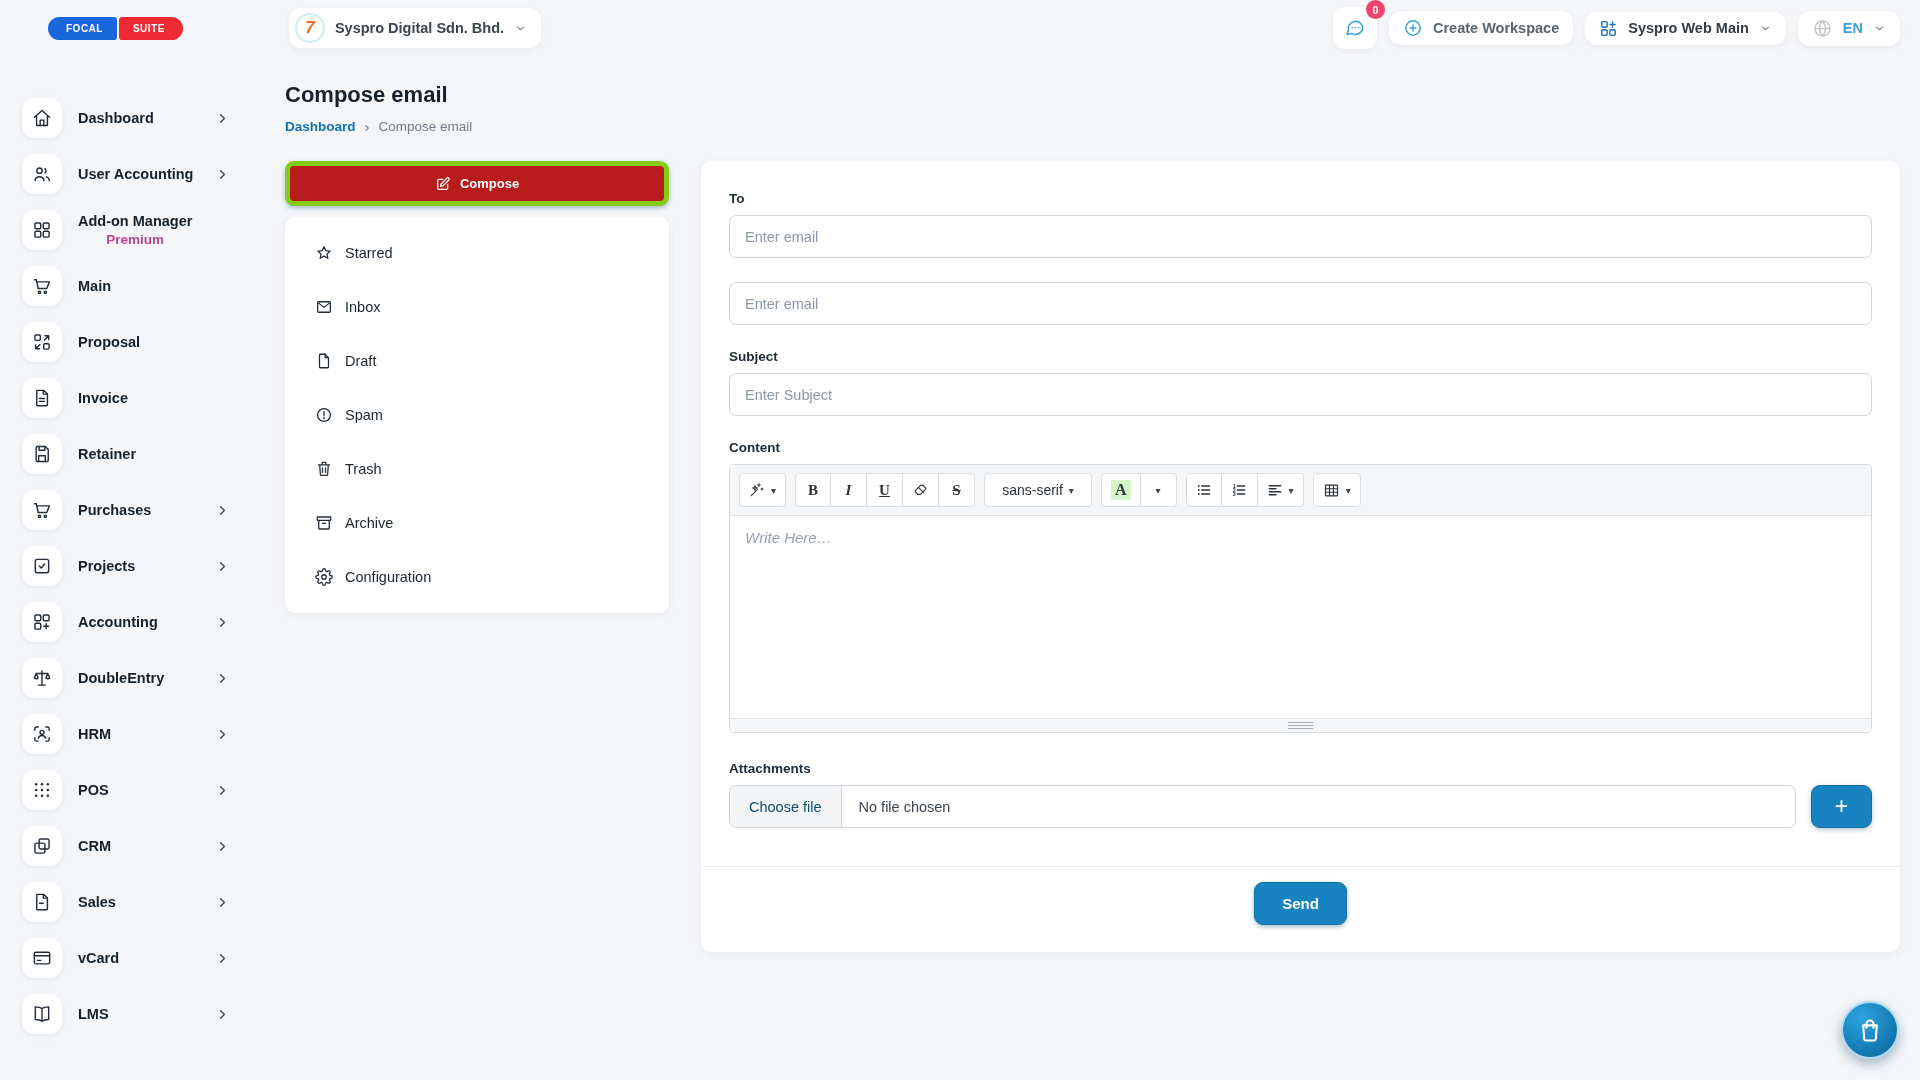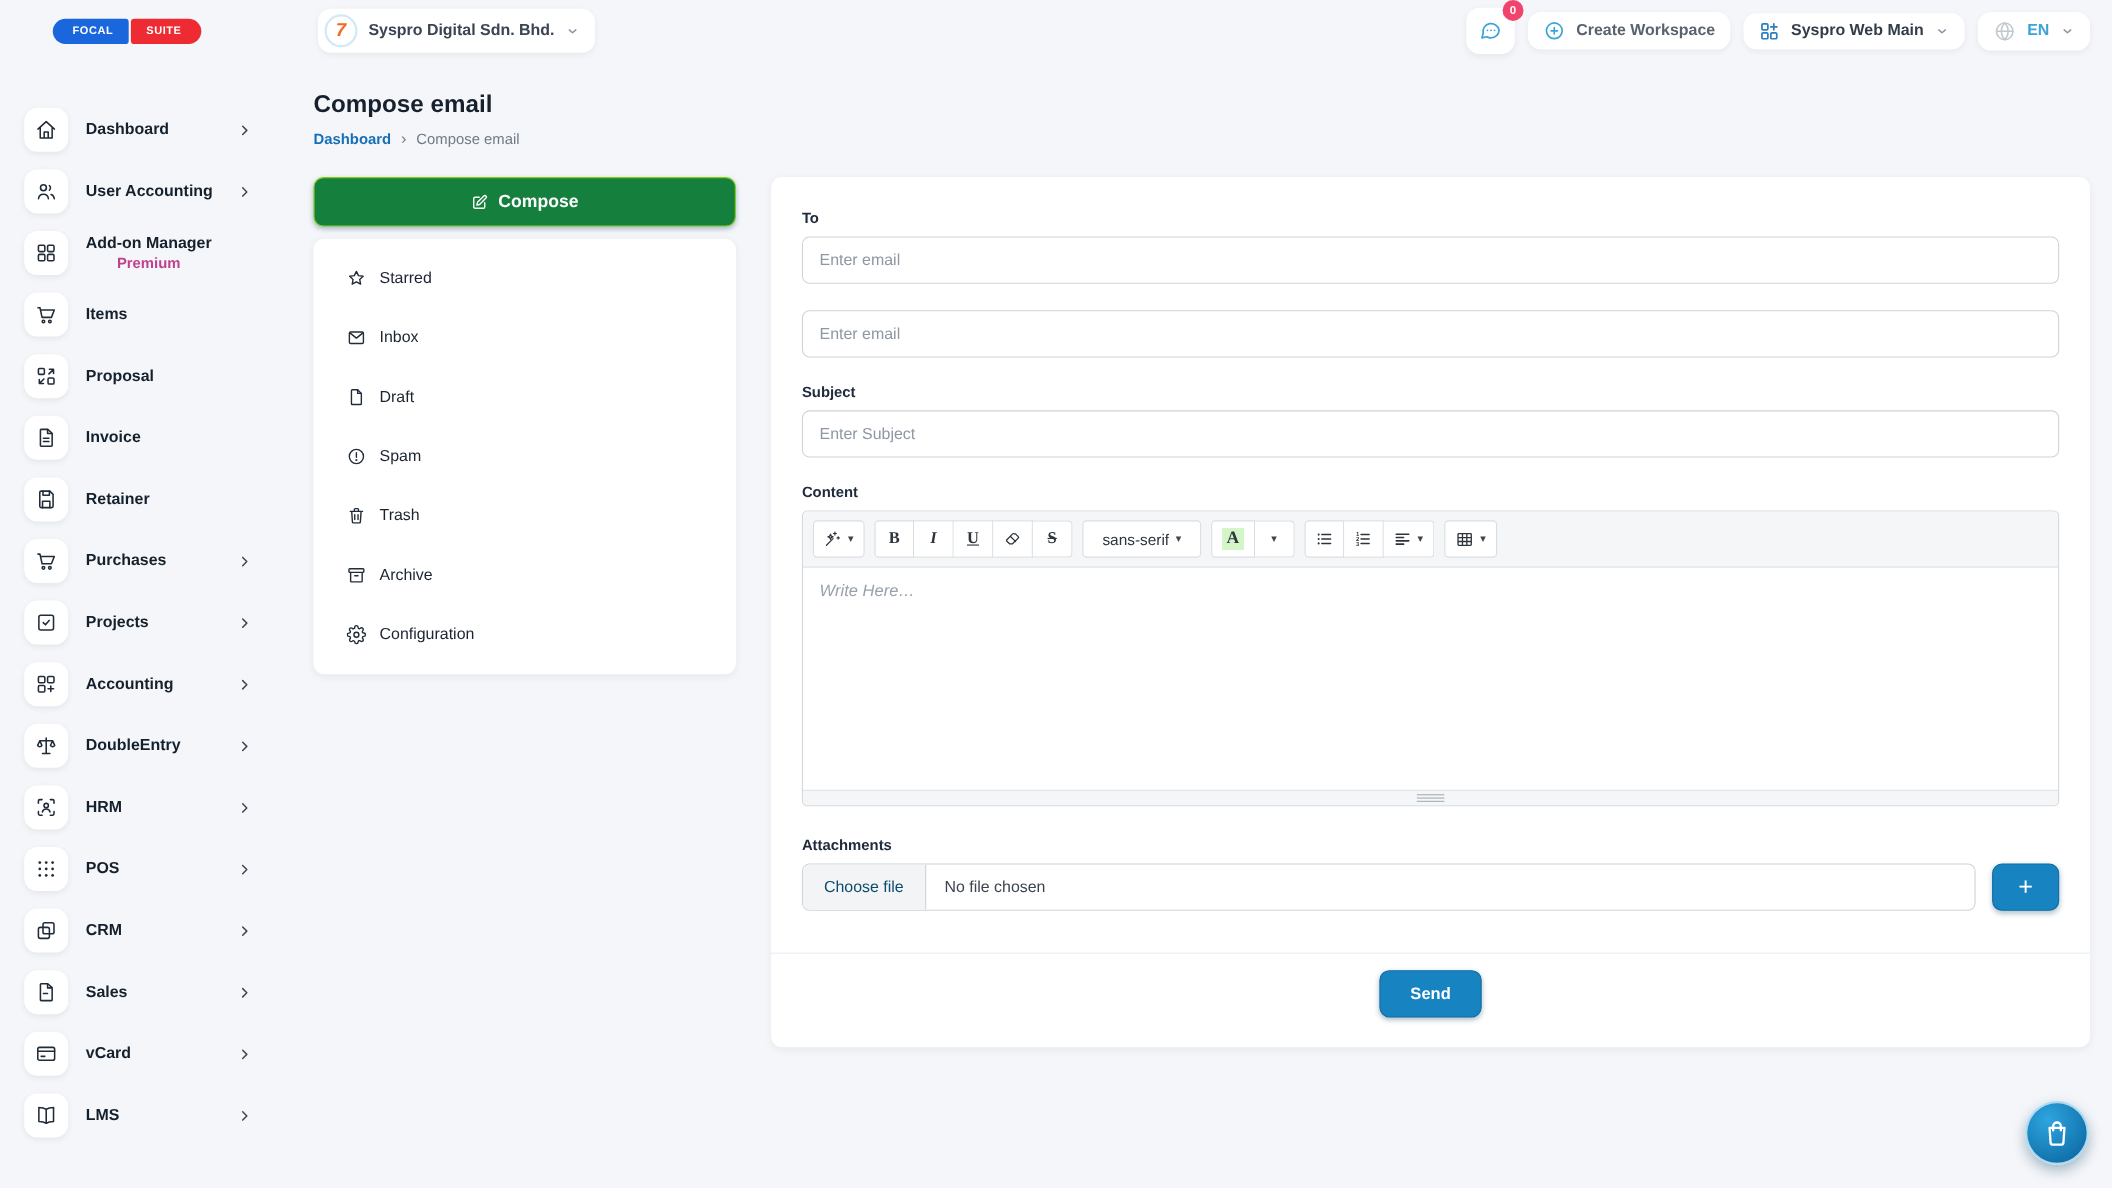--- a/index.html
+++ b/index.html
@@ -54,22 +54,22 @@
   .page-title { font-size:22px; font-weight:700; color:#17212e; }
   .breadcrumb { margin-top:10px; display:flex; align-items:center; gap:9px; font-size:13.5px; }
   .bc-link { color:#1670b8; font-weight:600; text-decoration:none; cursor:pointer; }
   .bc-sep { color:#707a86; font-size:15px; }
   .bc-cur { color:#707a86; }
 
   .content { display:flex; gap:32px; margin-top:26px; align-items:flex-start; }
 
   
   .mail-nav { width:384px; flex:none; }
-  .compose-btn { width:100%; height:45px; background:#15803d; border:1px solid #84cc16; border-radius:9px;
-    color:#fff; font-weight:600; font-size:16px; display:flex; align-items:center; justify-content:center;
+  .compose-btn { width:100%; height:45px; background:#b91c1c; border:5px solid #84cc16; border-radius:9px;
+    color:#fff; font-weight:600; font-size:13px; display:flex; align-items:center; justify-content:center;
     gap:9px; cursor:pointer; box-shadow:0 2px 5px rgba(13,70,104,.35); }
   .folders { margin-top:11px; background:#fff; border-radius:10px; box-shadow:0 2px 8px rgba(16,24,40,.06);
     padding:9px 0; }
   .folder { display:flex; align-items:center; gap:12px; height:54px; padding:0 18px 0 30px;
     font-size:14.5px; color:#1b2430; cursor:pointer; }
   .folder .f-ic { color:#222c38; }
 
   
   .compose-card { flex:1; background:#fff; border-radius:10px; box-shadow:0 2px 8px rgba(16,24,40,.06);
     padding:30px 28px 0; }
@@ -251,21 +251,21 @@
     </div>
     <div class="side-item">
       <span class="tile">
         <svg width="20" height="20" viewBox="0 0 24 24" fill="none" stroke="currentColor" stroke-width="1.7" stroke-linecap="round" stroke-linejoin="round">
           <path d="M3 4.5h2.2L7.5 15h10.2L20.8 7H6"></path>
           <circle cx="9" cy="19.5" r="1.4"></circle>
           <circle cx="16" cy="19.5" r="1.4"></circle>
         </svg>
       </span>
       <span class="side-text">
-        <span class="side-label">Items</span>
+        <span class="side-label">Main</span>
       </span>
     </div>
     <div class="side-item">
       <span class="tile">
         <svg width="20" height="20" viewBox="0 0 24 24" fill="none" stroke="currentColor" stroke-width="1.7" stroke-linecap="round" stroke-linejoin="round">
           <rect x="3.5" y="3.5" width="6.5" height="6.5" rx="1.2"></rect>
           <rect x="14" y="14" width="6.5" height="6.5" rx="1.2"></rect>
           <path d="M20 4.5 15 9.5M20 9V4.5h-4.5M4.5 20 9.5 15M4.5 15.5V20H9"></path>
         </svg>
       </span>

